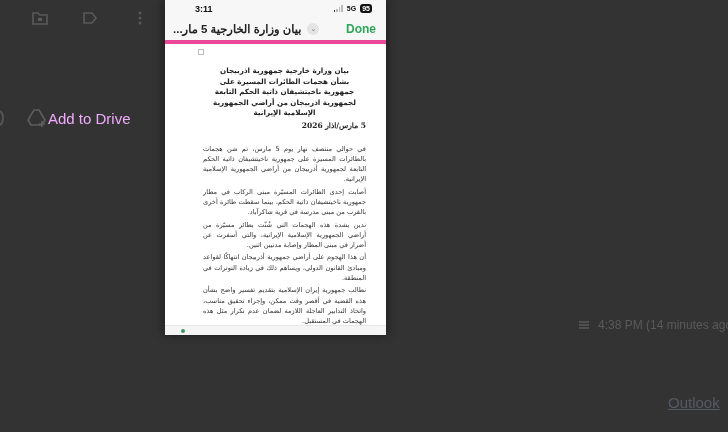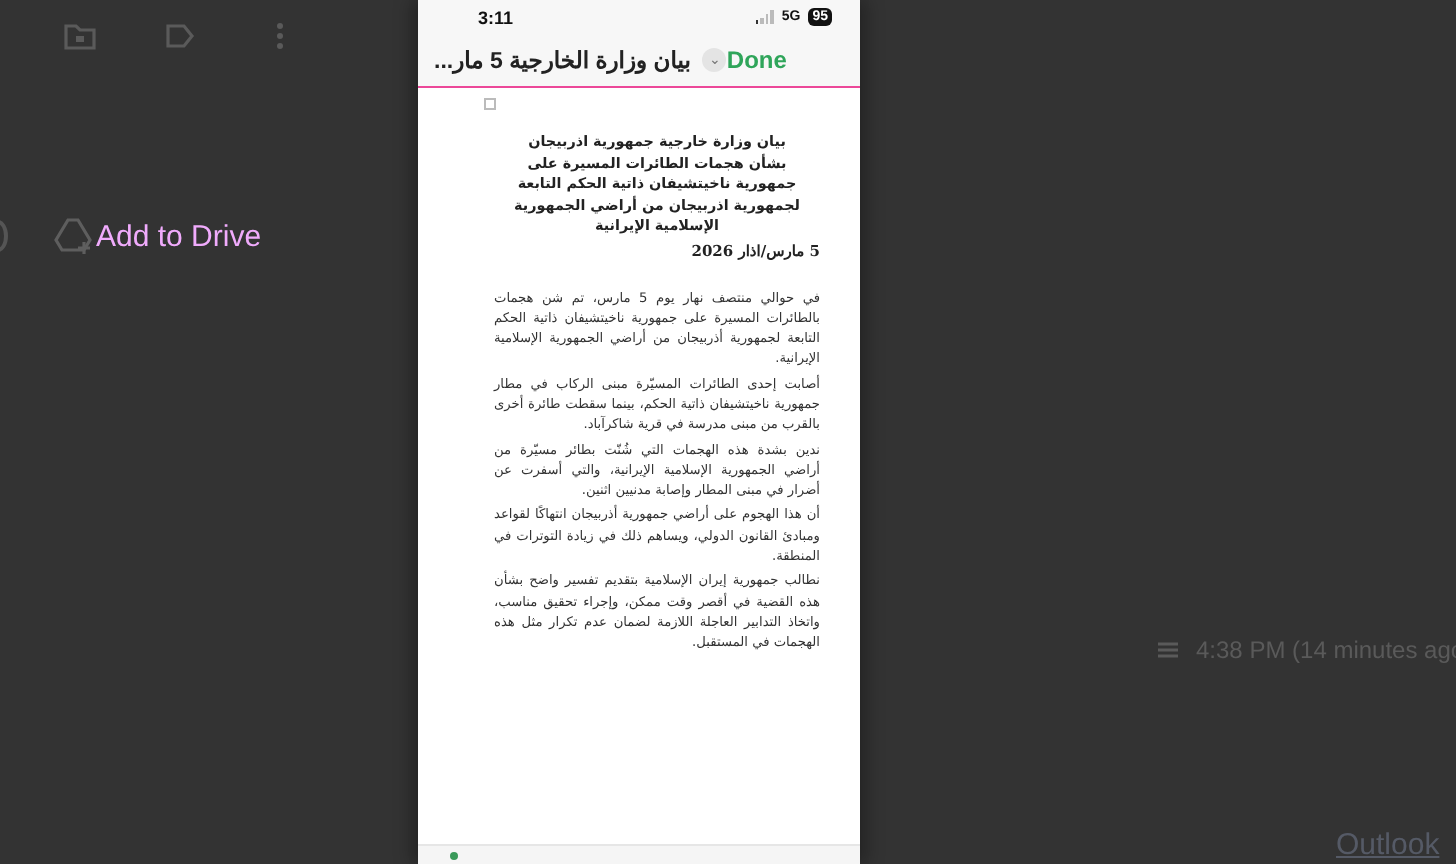--- a/index.html
+++ b/index.html
@@ -17,51 +17,50 @@
       display: flex; align-items: center; 
       color: #f0abfc; font-size: 15px;
     }
     .bg-left-cut { position: absolute; top: 110px; left: -6px; width: 10px; height: 16px; border: 2px solid #555; border-radius: 50%; }
     .bg-timestamp {
       position: absolute; top: 318px; left: 578px;
       display: flex; align-items: center; gap: 8px;
       color: #5a5a5a; font-size: 12px; white-space: nowrap;
     }
     .bg-outlook {
-      position: absolute; top: 414px; left: 668px;
+      position: absolute; top: 394px; left: 668px;
       color: #555a66; font-size: 15px; text-decoration: underline;
     }
     
     .phone {
-      position: absolute; left: 165px; top: 0; width: 221px; height: 432px;
+      position: absolute; left: 165px; top: 0; width: 221px; height: 335px;
       background: #ffffff;
       box-shadow: -4px 0 8px rgba(0,0,0,0.25), 4px 0 8px rgba(0,0,0,0.25);
       overflow: hidden;
-      margin-left: 44px;
     }
     .status-bar {
       height: 17px; background: #f7f7f7;
       display: flex; align-items: center; justify-content: space-between;
       padding: 0 14px 0 30px; font-size: 9px; font-weight: bold; color: #111;
     }
     .status-right { display: flex; align-items: center; gap: 4px; }
     .signal { display: flex; align-items: flex-end; gap: 1px; height: 7px; }
     .signal span { width: 1.5px; background: #bbb; }
     .signal span:nth-child(1){ height: 2px; background:#333;}
     .signal span:nth-child(2){ height: 3px;}
     .signal span:nth-child(3){ height: 5px;}
     .signal span:nth-child(4){ height: 7px;}
     .net { font-size: 7px; font-weight: bold; }
     .battery {
       background: #111; color: #fff; font-size: 7px; font-weight: bold;
       border-radius: 3px; padding: 0 2px; line-height: 9px;
     }
     .nav-bar {
-      height: 27px; background: #f7f7f7; border-bottom: 1px solid #ec4899;
-      display: flex; align-items: center; justify-content: flex-start;
+      height: 27px; background: #f7f7f7; border-bottom: 4px solid #ec4899;
+      display: flex; align-items: center; justify-content: space-between;
       padding: 0 10px 0 8px; direction: ltr;
     }
     .nav-title { display: flex; align-items: center; gap: 6px; }
     .nav-title-text { font-size: 11.5px; font-weight: bold; color: #222; direction: rtl; white-space: nowrap; }
     .chev {
       width: 12px; height: 12px; border-radius: 50%; background: #e4e4e4;
       font-size: 7px; color: #777; display: flex; align-items: center; justify-content: center;
     }
     .done-btn { font-size: 12px; font-weight: bold; color: #2fa55a; cursor: pointer; }
     .doc {

